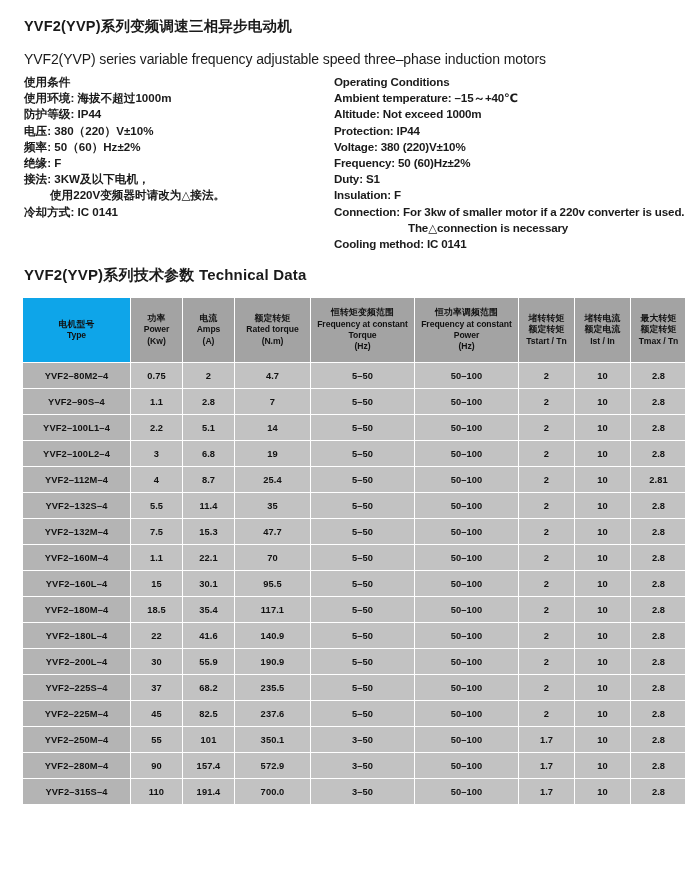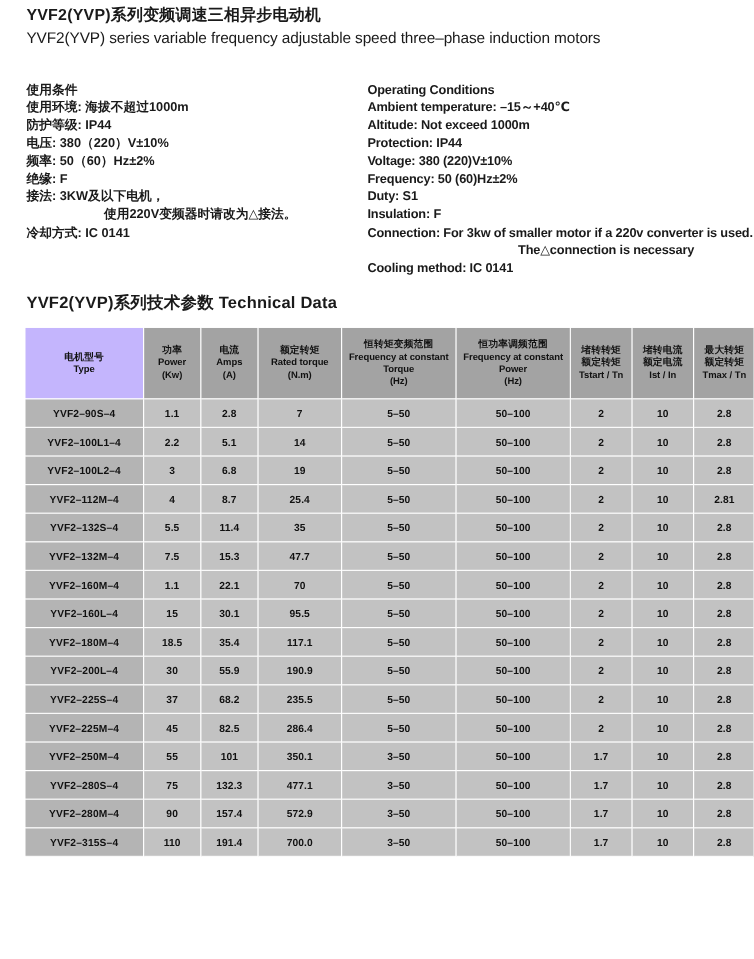--- a/index.html
+++ b/index.html
@@ -18,34 +18,34 @@
     position: relative;
     width: 685px;
     height: 872px;
     overflow: hidden;
   }
 
   
   .title-block {
     position: absolute;
     left: 24px;
-    top: 4px;
+    top: 16px;
     width: 640px;
   }
   .title-cn {
     font-size: 14.5px;
     font-weight: bold;
     letter-spacing: 0.2px;
     line-height: 20px;
     white-space: nowrap;
   }
   .title-en {
     font-size: 14px;
     line-height: 20px;
-    margin-top: 0;
+    margin-top: 13px;
     letter-spacing: -0.1px;
     white-space: nowrap;
   }
 
   
   .conditions {
     position: absolute;
     left: 24px;
     top: 74px;
     width: 640px;
@@ -71,21 +71,20 @@
     font-weight: bold;
     font-size: 11.6px;
   }
   .col-en .cond-line {
     font-size: 11.6px;
     font-weight: bold;
     letter-spacing: -0.15px;
   }
   .cond-line.indent {
     padding-left: 26px;
-    text-align: center;
   }
   .col-en .cond-line.indent {
     padding-left: 74px;
   }
 
   
   .section-heading {
     position: absolute;
     left: 24px;
     top: 266px;
@@ -140,21 +139,21 @@
     height: 25px;
     font-size: 9.3px;
     letter-spacing: 0.1px;
   }
   table.spec tbody td.type-cell {
     background: #b4b4b4;
     font-size: 9.3px;
     letter-spacing: 0.15px;
   }
   table.spec thead th.type-head {
-    background: #c4b5fd;
+    background: #0ea5e9;
   }
 
   
   col.c-type   { width: 108px; }
   col.c-power  { width: 52px; }
   col.c-amps   { width: 52px; }
   col.c-torque { width: 76px; }
   col.c-freqt  { width: 104px; }
   col.c-freqp  { width: 104px; }
   col.c-tstart { width: 56px; }
@@ -256,20 +255,31 @@
             </th>
             <th>
               <span class="hcn">最大转矩</span>
               <span class="hcn">额定转矩</span>
               <span class="hen">Tmax / Tn</span>
             </th>
           </tr>
       </thead>
       <tbody id="table-body">
           <tr>
+            <td class="type-cell">YVF2–80M2–4</td>
+            <td>0.75</td>
+            <td>2</td>
+            <td>4.7</td>
+            <td>5–50</td>
+            <td>50–100</td>
+            <td>2</td>
+            <td>10</td>
+            <td>2.8</td>
+          </tr>
+          <tr>
             <td class="type-cell">YVF2–90S–4</td>
             <td>1.1</td>
             <td>2.8</td>
             <td>7</td>
             <td>5–50</td>
             <td>50–100</td>
             <td>2</td>
             <td>10</td>
             <td>2.8</td>
           </tr>
@@ -355,20 +365,31 @@
             <td>18.5</td>
             <td>35.4</td>
             <td>117.1</td>
             <td>5–50</td>
             <td>50–100</td>
             <td>2</td>
             <td>10</td>
             <td>2.8</td>
           </tr>
           <tr>
+            <td class="type-cell">YVF2–180L–4</td>
+            <td>22</td>
+            <td>41.6</td>
+            <td>140.9</td>
+            <td>5–50</td>
+            <td>50–100</td>
+            <td>2</td>
+            <td>10</td>
+            <td>2.8</td>
+          </tr>
+          <tr>
             <td class="type-cell">YVF2–200L–4</td>
             <td>30</td>
             <td>55.9</td>
             <td>190.9</td>
             <td>5–50</td>
             <td>50–100</td>
             <td>2</td>
             <td>10</td>
             <td>2.8</td>
           </tr>
@@ -380,50 +401,39 @@
             <td>5–50</td>
             <td>50–100</td>
             <td>2</td>
             <td>10</td>
             <td>2.8</td>
           </tr>
           <tr>
             <td class="type-cell">YVF2–225M–4</td>
             <td>45</td>
             <td>82.5</td>
-            <td>286.4</td>
+            <td>237.6</td>
             <td>5–50</td>
             <td>50–100</td>
             <td>2</td>
             <td>10</td>
             <td>2.8</td>
           </tr>
           <tr>
             <td class="type-cell">YVF2–250M–4</td>
             <td>55</td>
             <td>101</td>
             <td>350.1</td>
             <td>3–50</td>
             <td>50–100</td>
             <td>1.7</td>
             <td>10</td>
             <td>2.8</td>
           </tr>
           <tr>
-            <td class="type-cell">YVF2–280S–4</td>
-            <td>75</td>
-            <td>132.3</td>
-            <td>477.1</td>
-            <td>3–50</td>
-            <td>50–100</td>
-            <td>1.7</td>
-            <td>10</td>
-            <td>2.8</td>
-          </tr>
-          <tr>
             <td class="type-cell">YVF2–280M–4</td>
             <td>90</td>
             <td>157.4</td>
             <td>572.9</td>
             <td>3–50</td>
             <td>50–100</td>
             <td>1.7</td>
             <td>10</td>
             <td>2.8</td>
           </tr>

